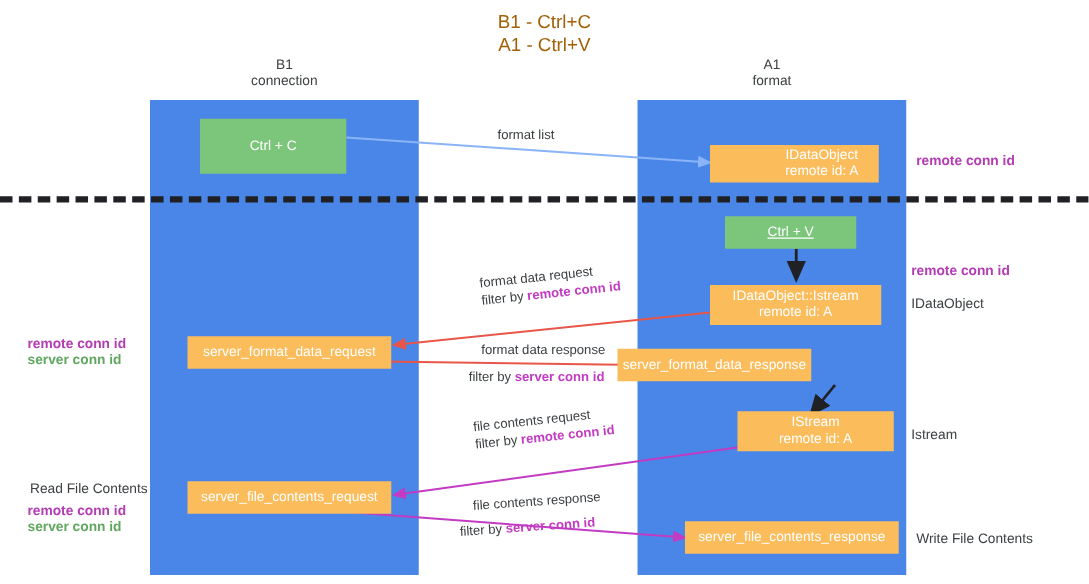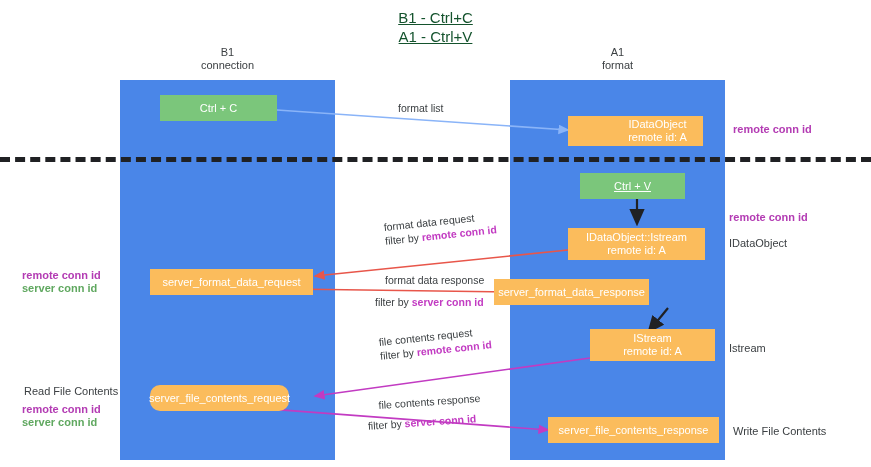--- a/index.html
+++ b/index.html
@@ -31,24 +31,23 @@
     white-space: pre-line;
   }
   
   #title {
     position: absolute;
     left: 0;
     top: 8px;
     width: 871px;
     text-align: center;
     font-size: 15px;
-    color: #14532d;
+    color: #a16207;
     line-height: 19px;
     white-space: pre-line;
-    text-decoration: underline;
   }
   
   .node {
     position: absolute;
     box-sizing: border-box;
     display: flex;
     flex-direction: column;
     align-items: center;
     justify-content: center;
     color: #ffffff;
@@ -140,38 +139,38 @@
 
     <line x1="150" y1="287" x2="512" y2="292" stroke="#e8564a" stroke-width="1.6" marker-end="url(#ah-red)"></line>
 
     <line x1="668" y1="308" x2="650" y2="330" stroke="#202124" stroke-width="2.2" marker-end="url(#ah-black)"></line>
 
     <line x1="590" y1="358" x2="315" y2="396" stroke="#c23bc2" stroke-width="1.6" marker-end="url(#ah-magenta)"></line>
 
     <line x1="150" y1="400" x2="548" y2="430" stroke="#c23bc2" stroke-width="1.6" marker-end="url(#ah-magenta)"></line>
   </svg>
 
-  <div class="node green" style="left:160px; top:95px; width:117px; height:26px;">Ctrl + C</div>
+  <div class="node green" style="left:160px; top:95px; width:117px; height:44px;">Ctrl + C</div>
 
   <div class="node orange" style="left:568px; top:116px; width:135px; height:30px;padding-left:44px;">IDataObject
 remote id: A</div>
 
   <div class="node green" style="left:580px; top:173px; width:105px; height:26px;text-decoration:underline;">Ctrl + V</div>
 
   <div class="node orange" style="left:568px; top:228px; width:137px; height:32px;">IDataObject::Istream
 remote id: A</div>
 
   <div class="node orange" style="left:150px; top:269px; width:163px; height:26px;">server_format_data_request</div>
 
   <div class="node orange" style="left:494px; top:279px; width:155px; height:26px;">server_format_data_response</div>
 
   <div class="node orange" style="left:590px; top:329px; width:125px; height:32px;">IStream
 remote id: A</div>
 
-  <div class="node orange" style="left:150px; top:385px; width:139px; height:26px;border-radius:10px;">server_file_contents_request</div>
+  <div class="node orange" style="left:150px; top:385px; width:163px; height:26px;">server_file_contents_request</div>
 
   <div class="node orange" style="left:548px; top:417px; width:171px; height:26px;">server_file_contents_response</div>
 
   <div class="edge-label" style="left:398px; top:101px;">format list</div>
 
   <div class="edge-label" style="left:383px; top:220px; transform:rotate(-6deg); transform-origin:left top;">
     <div>format data request</div>
     <div><span>filter by </span><span class="k-purple">remote conn id</span></div>
   </div>
 

